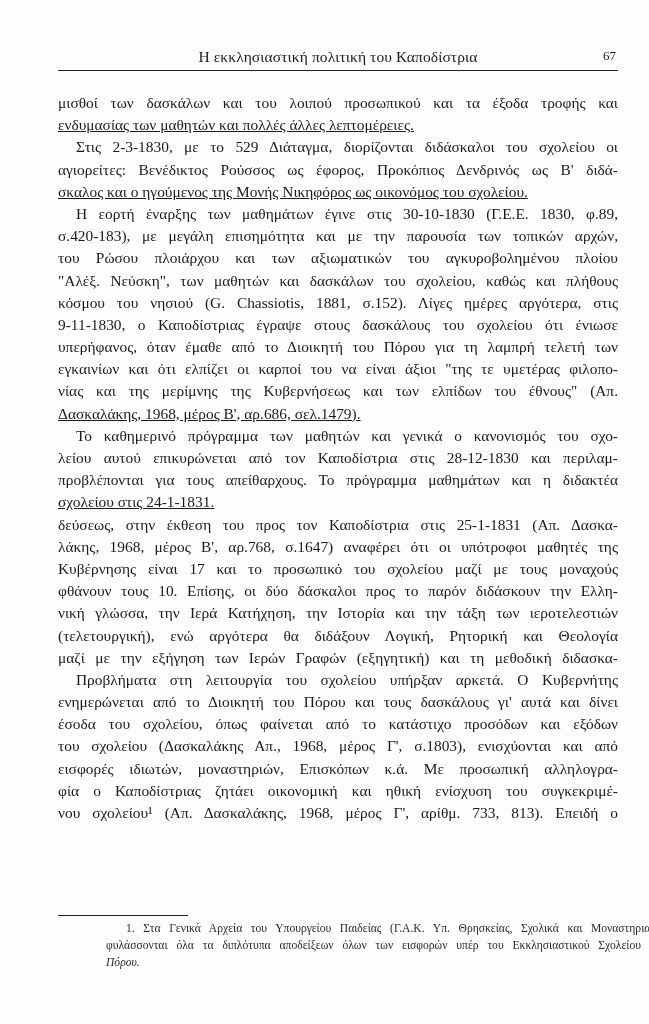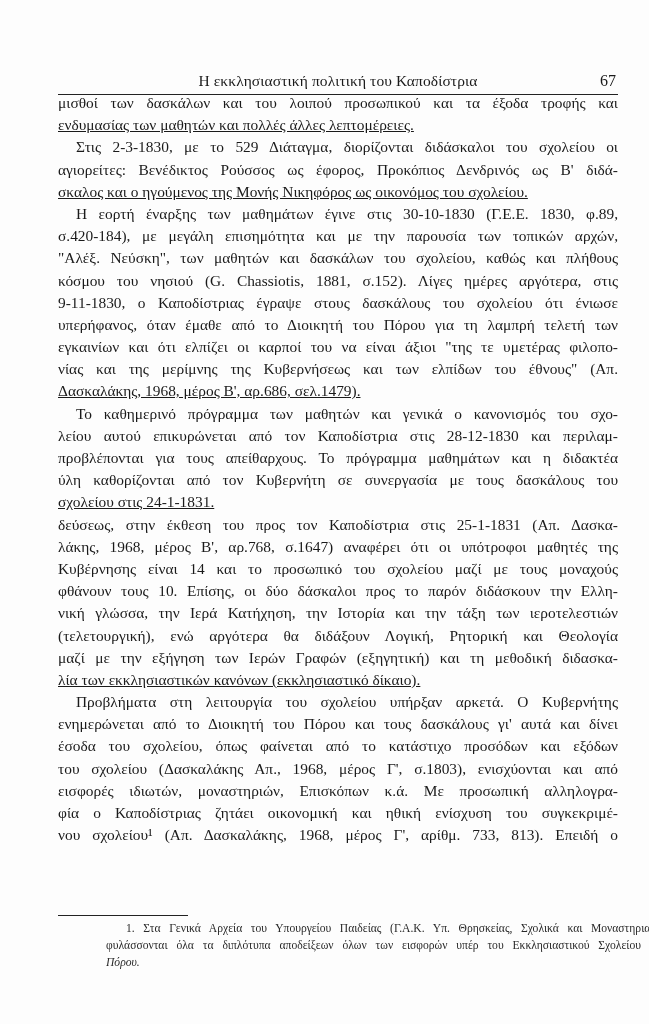--- a/index.html
+++ b/index.html
@@ -1,23 +1,23 @@
 <!DOCTYPE html>
 <html><head>
 <meta charset="utf-8">
 <style>
   html, body { margin: 0; padding: 0; background: #ffffff; }
   body { width: 649px; height: 1024px; position: relative; overflow: hidden;
          font-family: "Liberation Serif", "DejaVu Serif", serif; color: #1a1a1a; }
   .page { position: absolute; left: 0; top: 0; width: 649px; height: 1024px; background: #fdfdfd; }
   .running-head { position: absolute; left: 58px; top: 46px; width: 560px; height: 24px;
-                  border-bottom: 1.4px solid #222; margin-top: 24px; }
+                  border-bottom: 1.4px solid #222; }
   .running-title { position: absolute; left: 0; right: 0; top: 2px; text-align: center;
                    font-size: 15.5px; letter-spacing: 0.1px; }
-  .page-number { position: absolute; right: 2px; top: 2px; font-size: 16px; }
+  .page-number { position: absolute; right: 2px; top: 2px; font-size: 13px; }
   .body-text { position: absolute; left: 58px; top: 92px; width: 560px; }
   .line { display: block; height: 22.2px; line-height: 22.2px; font-size: 15.4px;
           text-align: justify; text-align-last: justify; white-space: nowrap; overflow: hidden; }
   .line.last { text-align-last: left; text-decoration: underline; }
   .line.indent { padding-left: 18px; }
   .line span { white-space: normal; margin-top: 13px; }
   .fn-rule { position: absolute; left: 58px; top: 915px; width: 130px; height: 0;
              border-top: 1.2px solid #222; }
   .footnote { position: absolute; left: 58px; top: 920px; width: 560px; margin-left: 48px; }
   .fn-line { display: block; height: 17px; line-height: 17px; font-size: 11.6px;
@@ -35,41 +35,40 @@
     <span class="page-number">67</span>
   </div>
 
   <div class="body-text">
     <span class="line"><span>μισθοί των δασκάλων και του λοιπού προσωπικού και τα έξοδα τροφής και</span></span>
     <span class="line last"><span>ενδυμασίας των μαθητών και πολλές άλλες λεπτομέρειες.</span></span>
     <span class="line indent"><span>Στις 2-3-1830, με το 529 Διάταγμα, διορίζονται διδάσκαλοι του σχολείου οι</span></span>
     <span class="line"><span>αγιορείτες: Βενέδικτος Ρούσσος ως έφορος, Προκόπιος Δενδρινός ως Β' διδά-</span></span>
     <span class="line last"><span>σκαλος και ο ηγούμενος της Μονής Νικηφόρος ως οικονόμος του σχολείου.</span></span>
     <span class="line indent"><span>Η εορτή έναρξης των μαθημάτων έγινε στις 30-10-1830 (Γ.Ε.Ε. 1830, φ.89,</span></span>
-    <span class="line"><span>σ.420-184), με μεγάλη επισημότητα και με την παρουσία των τοπικών αρχών,</span></span>
+    <span class="line"><span>σ.420-183), με μεγάλη επισημότητα και με την παρουσία των τοπικών αρχών,</span></span>
+    <span class="line"><span>του Ρώσου πλοιάρχου και των αξιωματικών του αγκυροβολημένου πλοίου</span></span>
     <span class="line"><span>"Αλέξ. Νεύσκη", των μαθητών και δασκάλων του σχολείου, καθώς και πλήθους</span></span>
     <span class="line"><span>κόσμου του νησιού (G. Chassiotis, 1881, σ.152). Λίγες  ημέρες αργότερα, στις</span></span>
     <span class="line"><span>9-11-1830,  ο Καποδίστριας έγραψε στους δασκάλους του σχολείου ότι ένιωσε</span></span>
     <span class="line"><span>υπερήφανος, όταν έμαθε από το Διοικητή του Πόρου για τη λαμπρή τελετή των</span></span>
     <span class="line"><span>εγκαινίων και ότι ελπίζει οι καρποί του να είναι άξιοι "της τε υμετέρας φιλοπο-</span></span>
     <span class="line"><span>νίας και της μερίμνης της Κυβερνήσεως και των ελπίδων του έθνους" (Απ.</span></span>
     <span class="line last"><span>Δασκαλάκης, 1968, μέρος Β', αρ.686, σελ.1479).</span></span>
     <span class="line indent"><span>Το καθημερινό πρόγραμμα των μαθητών και γενικά ο κανονισμός του  σχο-</span></span>
     <span class="line"><span>λείου αυτού επικυρώνεται από τον Καποδίστρια στις 28-12-1830 και περιλαμ-</span></span>
     <span class="line"><span>προβλέπονται για τους απείθαρχους. Το πρόγραμμα μαθημάτων και η διδακτέα</span></span>
-    <span class="line"><span>ύλη καθορίζονται από τον Κυβερνήτη σε συνεργασία με τους δασκάλους του</span></span>
     <span class="line last"><span>σχολείου στις 24-1-1831.</span></span>
     <span class="line"><span>δεύσεως, στην έκθεση του προς τον Καποδίστρια στις 25-1-1831 (Απ. Δασκα-</span></span>
     <span class="line"><span>λάκης, 1968, μέρος Β', αρ.768, σ.1647) αναφέρει ότι οι υπότροφοι μαθητές της</span></span>
-    <span class="line"><span>Κυβέρνησης είναι 14 και το προσωπικό του σχολείου μαζί με τους μοναχούς</span></span>
+    <span class="line"><span>Κυβέρνησης είναι 17 και το προσωπικό του σχολείου μαζί με τους μοναχούς</span></span>
     <span class="line"><span>φθάνουν τους 10. Επίσης, οι δύο δάσκαλοι προς το παρόν διδάσκουν την Ελλη-</span></span>
     <span class="line"><span>νική γλώσσα, την Ιερά Κατήχηση, την Ιστορία και την τάξη των ιεροτελεστιών</span></span>
     <span class="line"><span>(τελετουργική), ενώ αργότερα θα διδάξουν Λογική, Ρητορική και Θεολογία</span></span>
     <span class="line"><span>μαζί με την εξήγηση των Ιερών Γραφών (εξηγητική) και τη μεθοδική διδασκα-</span></span>
-    <span class="line last"><span>λία των εκκλησιαστικών κανόνων (εκκλησιαστικό δίκαιο).</span></span>
     <span class="line indent"><span>Προβλήματα στη λειτουργία του σχολείου υπήρξαν αρκετά. Ο Κυβερνήτης</span></span>
     <span class="line"><span>ενημερώνεται από το Διοικητή του Πόρου και τους δασκάλους γι' αυτά και δίνει</span></span>
     <span class="line"><span>έσοδα του σχολείου, όπως φαίνεται από το κατάστιχο προσόδων και εξόδων</span></span>
     <span class="line"><span>του σχολείου (Δασκαλάκης Απ., 1968, μέρος Γ', σ.1803), ενισχύονται και από</span></span>
     <span class="line"><span>εισφορές ιδιωτών, μοναστηριών, Επισκόπων κ.ά. Με προσωπική  αλληλογρα-</span></span>
     <span class="line"><span>φία  ο Καποδίστριας ζητάει οικονομική και ηθική ενίσχυση του συγκεκριμέ-</span></span>
     <span class="line"><span>νου σχολείου¹  (Απ. Δασκαλάκης, 1968, μέρος Γ', αρίθμ. 733, 813). Επειδή ο</span></span>
   </div>
 
   <div class="fn-rule"></div>

